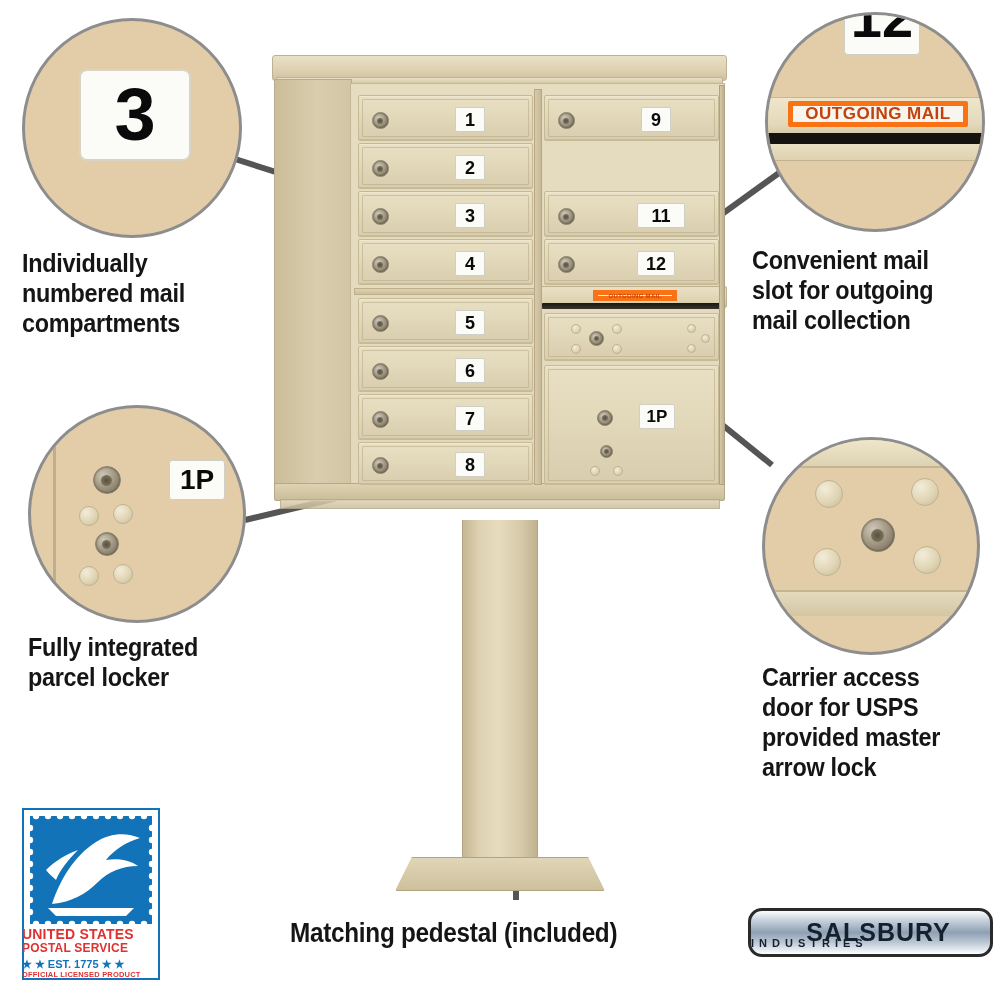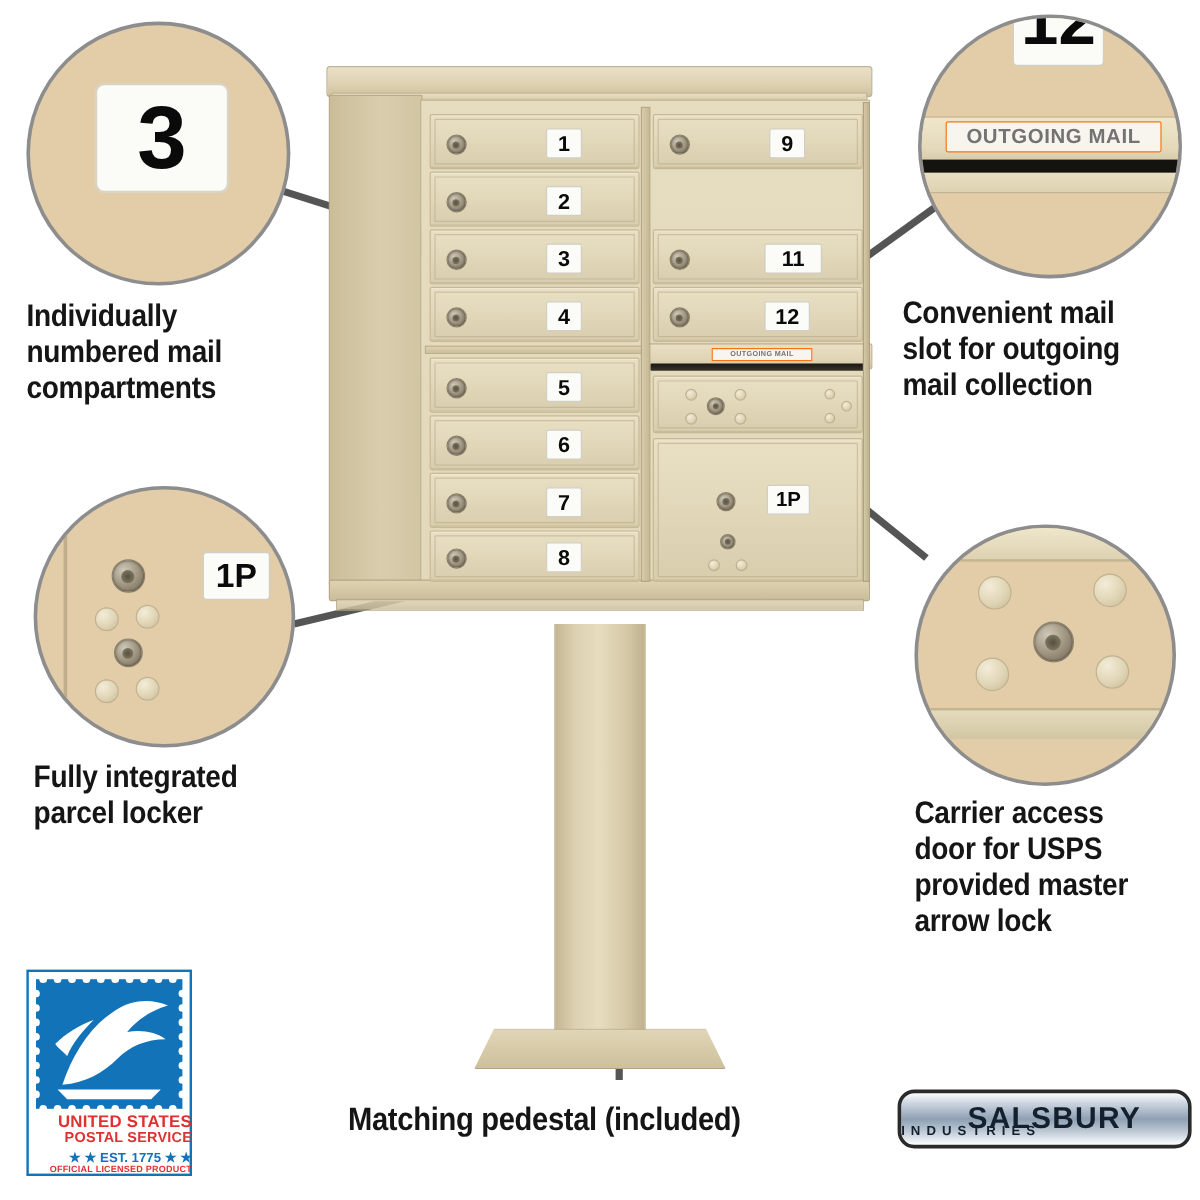--- a/index.html
+++ b/index.html
@@ -119,22 +119,22 @@
     border-radius:2px;
   }
   .slot-gap{
     position:absolute;
     background:linear-gradient(180deg,#1a1713 0%,#3a342a 100%);
     border-radius:1px;
   }
   .slot-label{
     position:absolute;
     background:#f7f5ee;
-    border:1px solid #f97316;
-    color:#737373;
+    border:5px solid #f97316;
+    color:#c2410c;
     font-weight:bold;
     text-align:center;
     font-family:"Liberation Sans Narrow","Liberation Sans",sans-serif;
     display:flex;align-items:center;justify-content:center;
     box-sizing:border-box;
   }
 
   
   .ped-col{
     position:absolute;
@@ -150,21 +150,21 @@
   
   svg.arrows{position:absolute;left:0;top:0;width:1000px;height:1000px;pointer-events:none;}
 
   
   #usps{position:absolute;}
   .usps-box{
     position:absolute;left:0;top:0;width:100%;height:100%;
     border:2px solid #1273b8;background:#ffffff;box-sizing:border-box;
   }
   .usps-txt1,.usps-txt2,.usps-txt3,.usps-txt4{
-    position:absolute;left:0;right:0;text-align:right;
+    position:absolute;left:0;right:0;text-align:left;
     font-family:"Liberation Sans Narrow","Liberation Sans",sans-serif;
     font-weight:bold;color:#e03030;
   }
   .usps-stars{color:#1273b8;}
 
   
   #salsbury{position:absolute;}
   .sals-plate{
     position:absolute;left:0;top:0;width:100%;height:64%;
     border-radius:14px;

